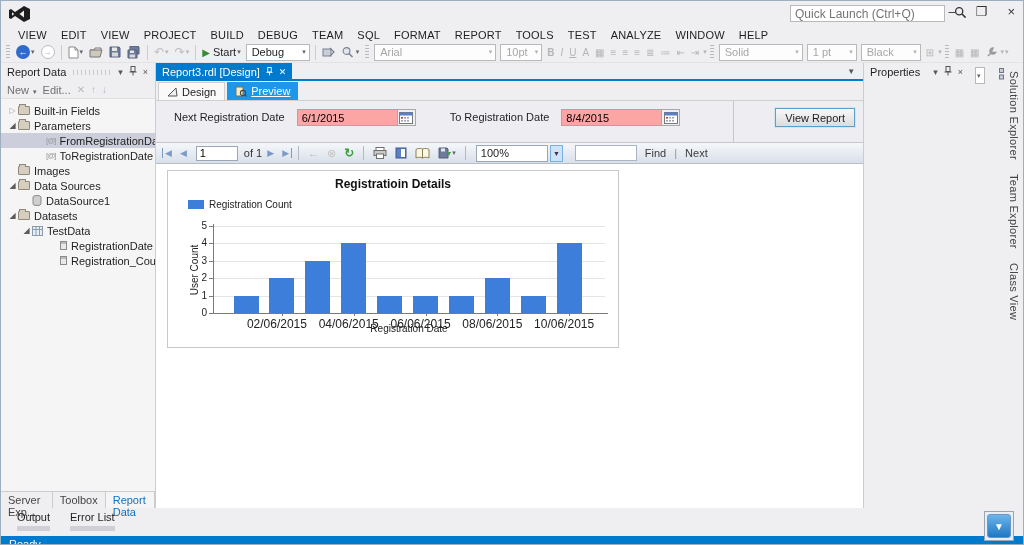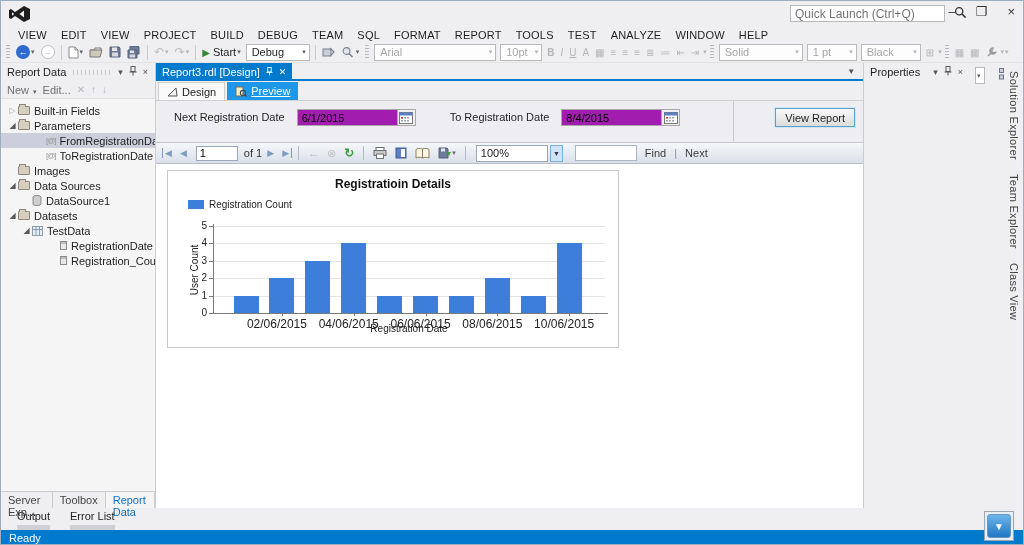--- a/index.html
+++ b/index.html
@@ -70,21 +70,21 @@
   .doctab .pin,.doctab .tclose{font-size:9px;color:#fff;}
   .strip-caret{margin-left:auto;margin-right:8px;font-size:8px;color:#555;align-self:center;}
   .dprow{height:20px;display:flex;align-items:flex-end;padding-left:2px;background:#efeff2;border-bottom:1px solid #cfcfcf;}
   .dptab{height:18px;display:flex;align-items:center;gap:4px;padding:0 8px;}
   .dptab.design{background:#f9f9f9;border:1px solid #cfcfcf;border-bottom:0;}
   .dptab.preview{background:#1c97ea;color:#fff;margin-left:2px;text-decoration:underline;}
   .parambar{height:42px;display:flex;background:#eeeef2;border-bottom:1px solid #c8c8c8;}
   .paramfields{flex:1;display:flex;align-items:flex-start;padding:8px 0 0 18px;}
   .plabel{margin-top:2px;}
   .pbox{display:flex;margin:0 0 0 12px;}
-  .ptext{width:100px;height:17px;background:#a21caf;border:1px solid #a8a8a8;border-right:0;font-family:"Liberation Sans",sans-serif;font-size:11px;padding:0 4px;outline:0;}
+  .ptext{width:100px;height:17px;background:#fca5a5;border:1px solid #a8a8a8;border-right:0;font-family:"Liberation Sans",sans-serif;font-size:11px;padding:0 4px;outline:0;}
   .calbtn{width:19px;height:17px;border:1px solid #a8a8a8;background:#f0f0f0;display:flex;align-items:center;justify-content:center;}
   .togap{margin-left:34px;}
   .vrsection{width:130px;border-left:1px solid #c8c8c8;display:flex;justify-content:flex-end;align-items:flex-start;padding:7px 8px 0 0;}
   .viewreport{height:19px;padding:0 9px;background:linear-gradient(#f8f8f8,#dcdcdc);border:1px solid #5ba0c8;outline:1px solid #cfe6f5;font-family:"Liberation Sans",sans-serif;font-size:11px;color:#1e1e1e;}
   .ptoolbar{height:21px;display:flex;align-items:center;background:linear-gradient(#f5f7fa,#d9e0ea);border-bottom:1px solid #b6bdc7;padding-left:6px;gap:2px;}
   .pnav{color:#7c9cc4;font-size:9px;padding:0 3px;}
   .pnav.first{border-left:1px solid #7c9cc4;padding-left:2px;}
   .pnav.last{border-right:1px solid #7c9cc4;padding-right:2px;}
   .pageinput{width:42px;height:15px;border:1px solid #9aa7b8;font-family:"Liberation Sans",sans-serif;font-size:11px;padding:0 3px;margin:0 4px;}
   .oflabel{color:#333;margin-right:0;}
@@ -119,21 +119,21 @@
   
   .propspanel{width:141px;display:flex;background:#efeff2;border-left:1px solid #ccc;}
   .propcombo{height:17px;margin:4px 5px 2px;background:#fff;border:1px solid #b9b9b9;display:flex;align-items:center;justify-content:flex-end;padding-right:3px;}
   .proptools{height:22px;display:flex;align-items:center;gap:3px;padding-left:6px;}
   .ptool{width:19px;height:18px;display:flex;align-items:center;justify-content:center;}
   .ptool.sel{background:#cfe8fc;border:1px solid #3399dd;}
   
   .rightstrip{width:19px;background:#efeff2;display:flex;flex-direction:column;align-items:center;padding-top:8px;gap:14px;}
   .vtab{writing-mode:vertical-rl;font-size:11px;color:#424242;letter-spacing:.3px;}
   
-  .outputrow{height:22px;display:flex;align-items:flex-end;background:#efeff2;padding:3px 16px 0 8px;gap:4px;}
+  .outputrow{height:28px;display:flex;align-items:flex-start;background:#efeff2;padding:3px 16px 0 8px;gap:4px;}
   .otab{display:inline-block;padding:0 8px;}
   .otab:after{content:"";display:block;height:5px;background:#cfd0d6;margin-top:3px;}
   
   .statusbar{height:16px;background:#007acc;color:#fff;display:flex;align-items:center;padding-left:8px;}
   .cornerwidget{position:absolute;right:9px;bottom:3px;width:30px;height:30px;border:1px solid #9aa5b1;background:#e8eef5;padding:2px;z-index:5;}
   .cornerinner{width:100%;height:100%;border:1px solid #6d95c0;border-radius:3px;background:linear-gradient(#6cb5ea,#1f77c4);display:flex;align-items:center;justify-content:center;color:#fff;font-size:10px;}
 </style>
 </head>
 <body>
 

